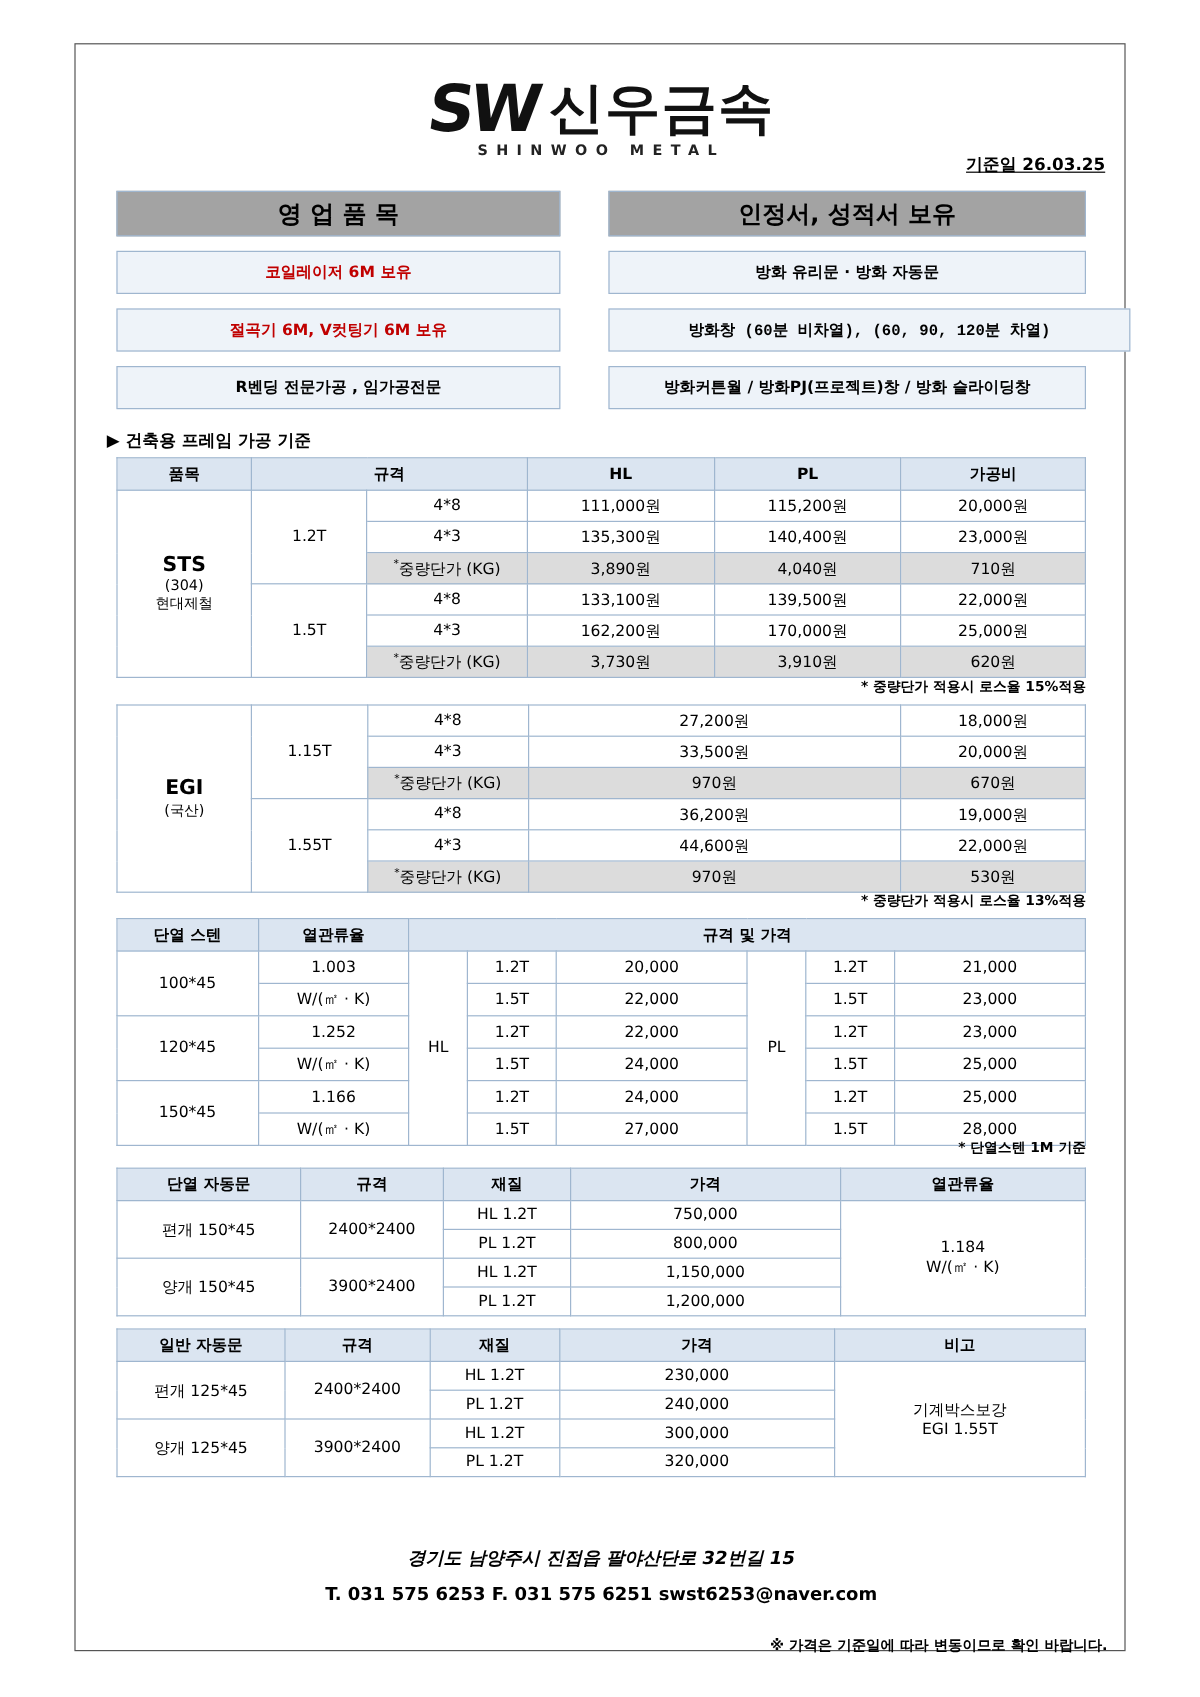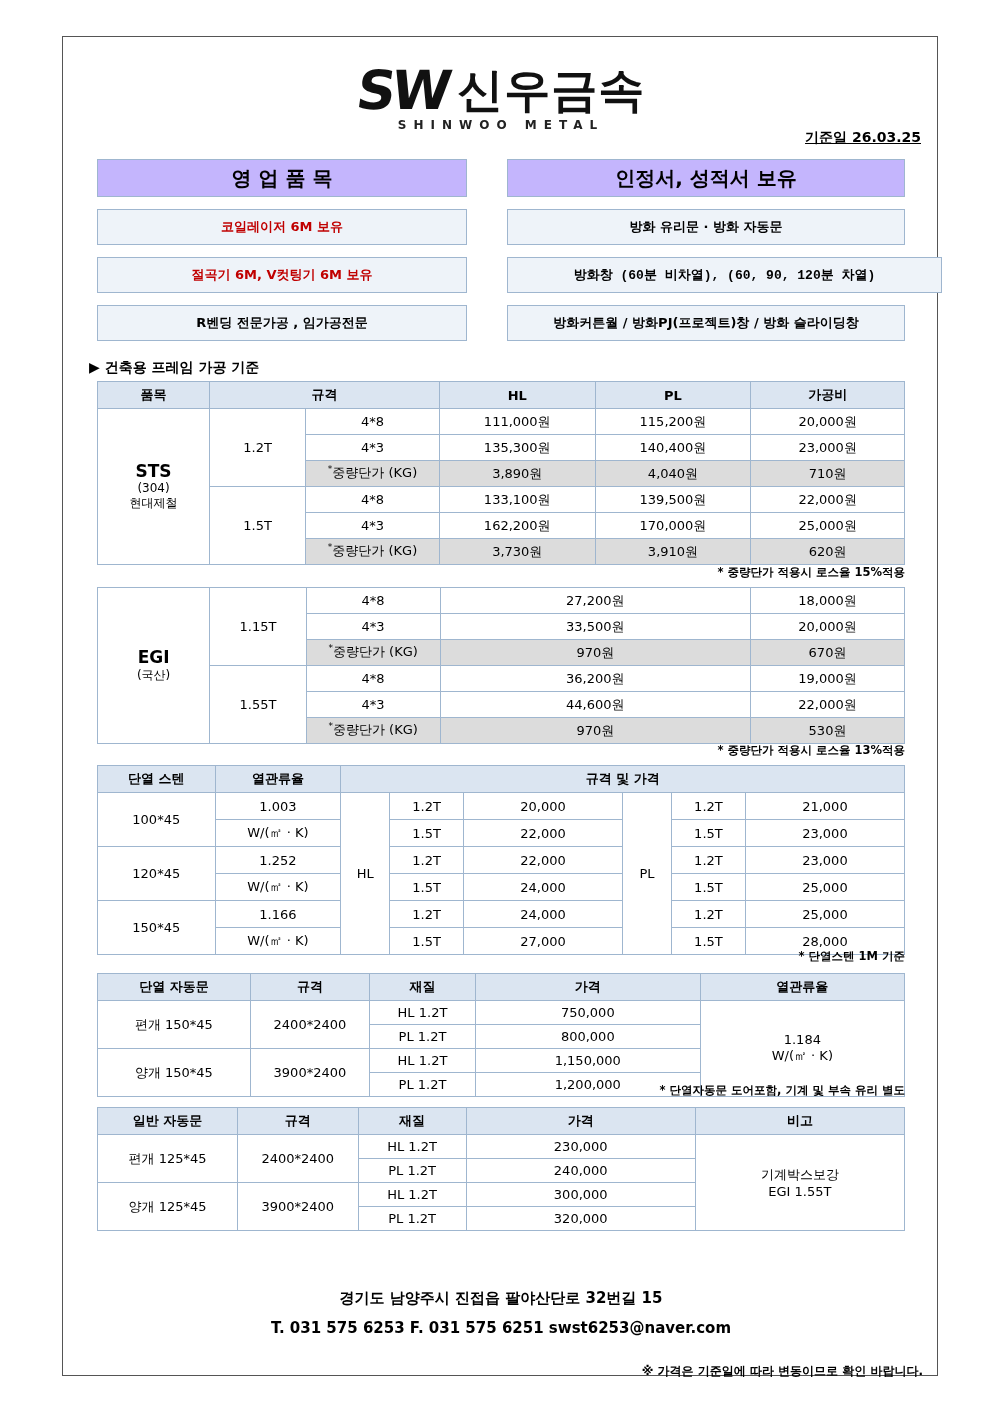--- a/index.html
+++ b/index.html
@@ -13,21 +13,21 @@
   .logo-row{display:inline-flex;align-items:center;gap:10px;}
   .logo-mark{font-size:54px;font-weight:bold;letter-spacing:-4px;font-family:"DejaVu Sans",sans-serif;color:#111;transform:skewX(-8deg);}
   .logo-kr{font-size:46px;font-weight:bold;color:#111;letter-spacing:1px;}
   .logo-sub{margin-top:-4px;font-size:12px;letter-spacing:7px;color:#222;font-weight:bold;text-align:center;}
 
   .datestamp{position:absolute;right:18px;top:92px;font-size:14px;font-weight:bold;}
   .datestamp u{text-decoration:underline;margin-left:22px;}
 
   
   .topbox{position:absolute;box-sizing:border-box;border:1px solid #9fb6cf;background:#dbe5f1;display:flex;align-items:center;justify-content:center;font-size:13px;font-weight:bold;}
-  .topbox.head{background:#c4b5fd;font-size:20px;font-weight:bold;}
+  .topbox.head{background:#a3a3a3;font-size:20px;font-weight:bold;}
   .topbox.white{background:#eef3f9;}
 
   
   .seclabel{position:absolute;font-size:14px;font-weight:bold;}
 
   table{border-collapse:collapse;position:absolute;font-size:13px;}
   td,th{border:1px solid #9fb6cf;text-align:center;vertical-align:middle;padding:0;font-weight:normal;}
   th{background:#dbe5f1;font-weight:bold;height:26px;}
   .gray{background:#dcdcdc;}
   .note{position:absolute;font-size:11.5px;font-weight:bold;text-align:right;}
@@ -261,21 +261,20 @@
           <td>HL 1.2T</td>
           <td>1,150,000</td>
         </tr>
         <tr style="height:24px">
           <td>PL 1.2T</td>
           <td>1,200,000</td>
         </tr>
       </tbody>
         </table>
 
-      <div class="note" style="left:34px;top:1046px;width:808px;">* 단열자동문 도어포함, 기계 및 부속 유리 별도</div>
 
       <table style="left:34px;top:1070px;width:808px;">
         <tbody>
             <tr>
           <th style="width:140px">일반 자동문</th>
           <th style="width:120px">규격</th>
           <th style="width:108px">재질</th>
           <th style="width:230px">가격</th>
           <th style="width:210px">비고</th>
         </tr>
@@ -299,19 +298,19 @@
           <td>HL 1.2T</td>
           <td>300,000</td>
         </tr>
         <tr style="height:24px">
           <td>PL 1.2T</td>
           <td>320,000</td>
         </tr>
       </tbody>
         </table>
 
-      <div class="addr" style="top:1252px;">경기도 남양주시 진접읍 팔야산단로 32번길 15</div>
+      <div class="addr" style="top:1252px;font-style:italic;">경기도 남양주시 진접읍 팔야산단로 32번길 15</div>
       <div class="addr" style="top:1282px;">T. 031 575 6253  F. 031 575 6251   swst6253@naver.com</div>
       <div class="footnote" style="top:1326px;">※ 가격은 기준일에 따라 변동이므로 확인 바랍니다.</div>
 
     </div>
   </div>
 </div>
 
 </body></html>

